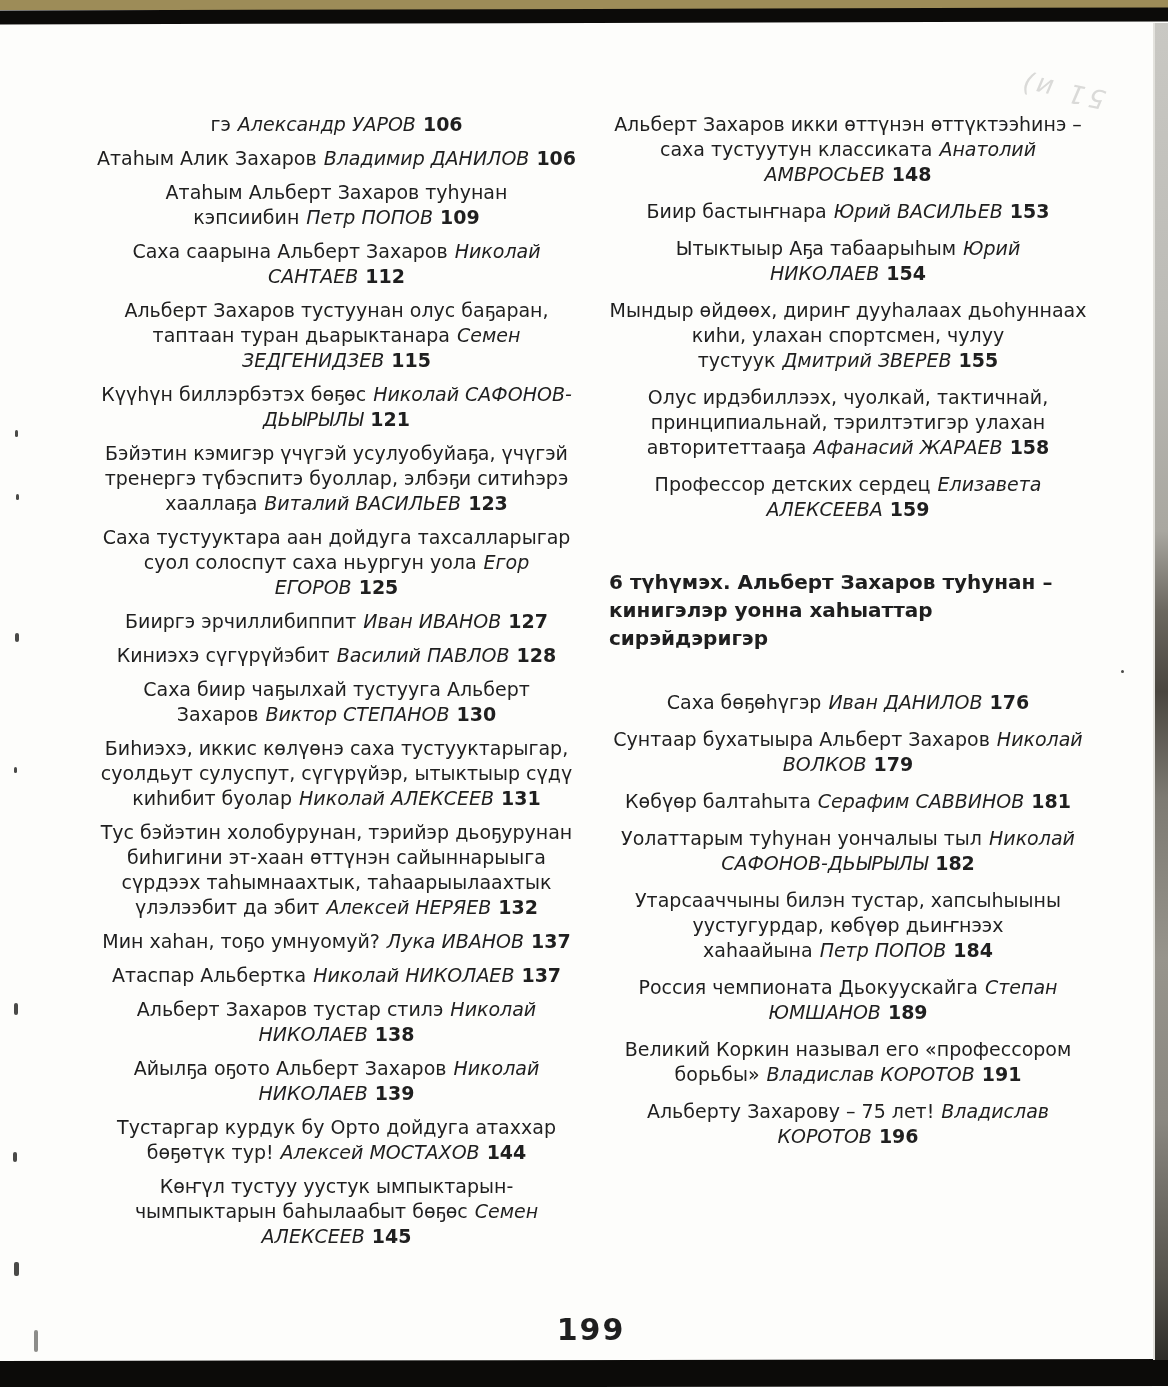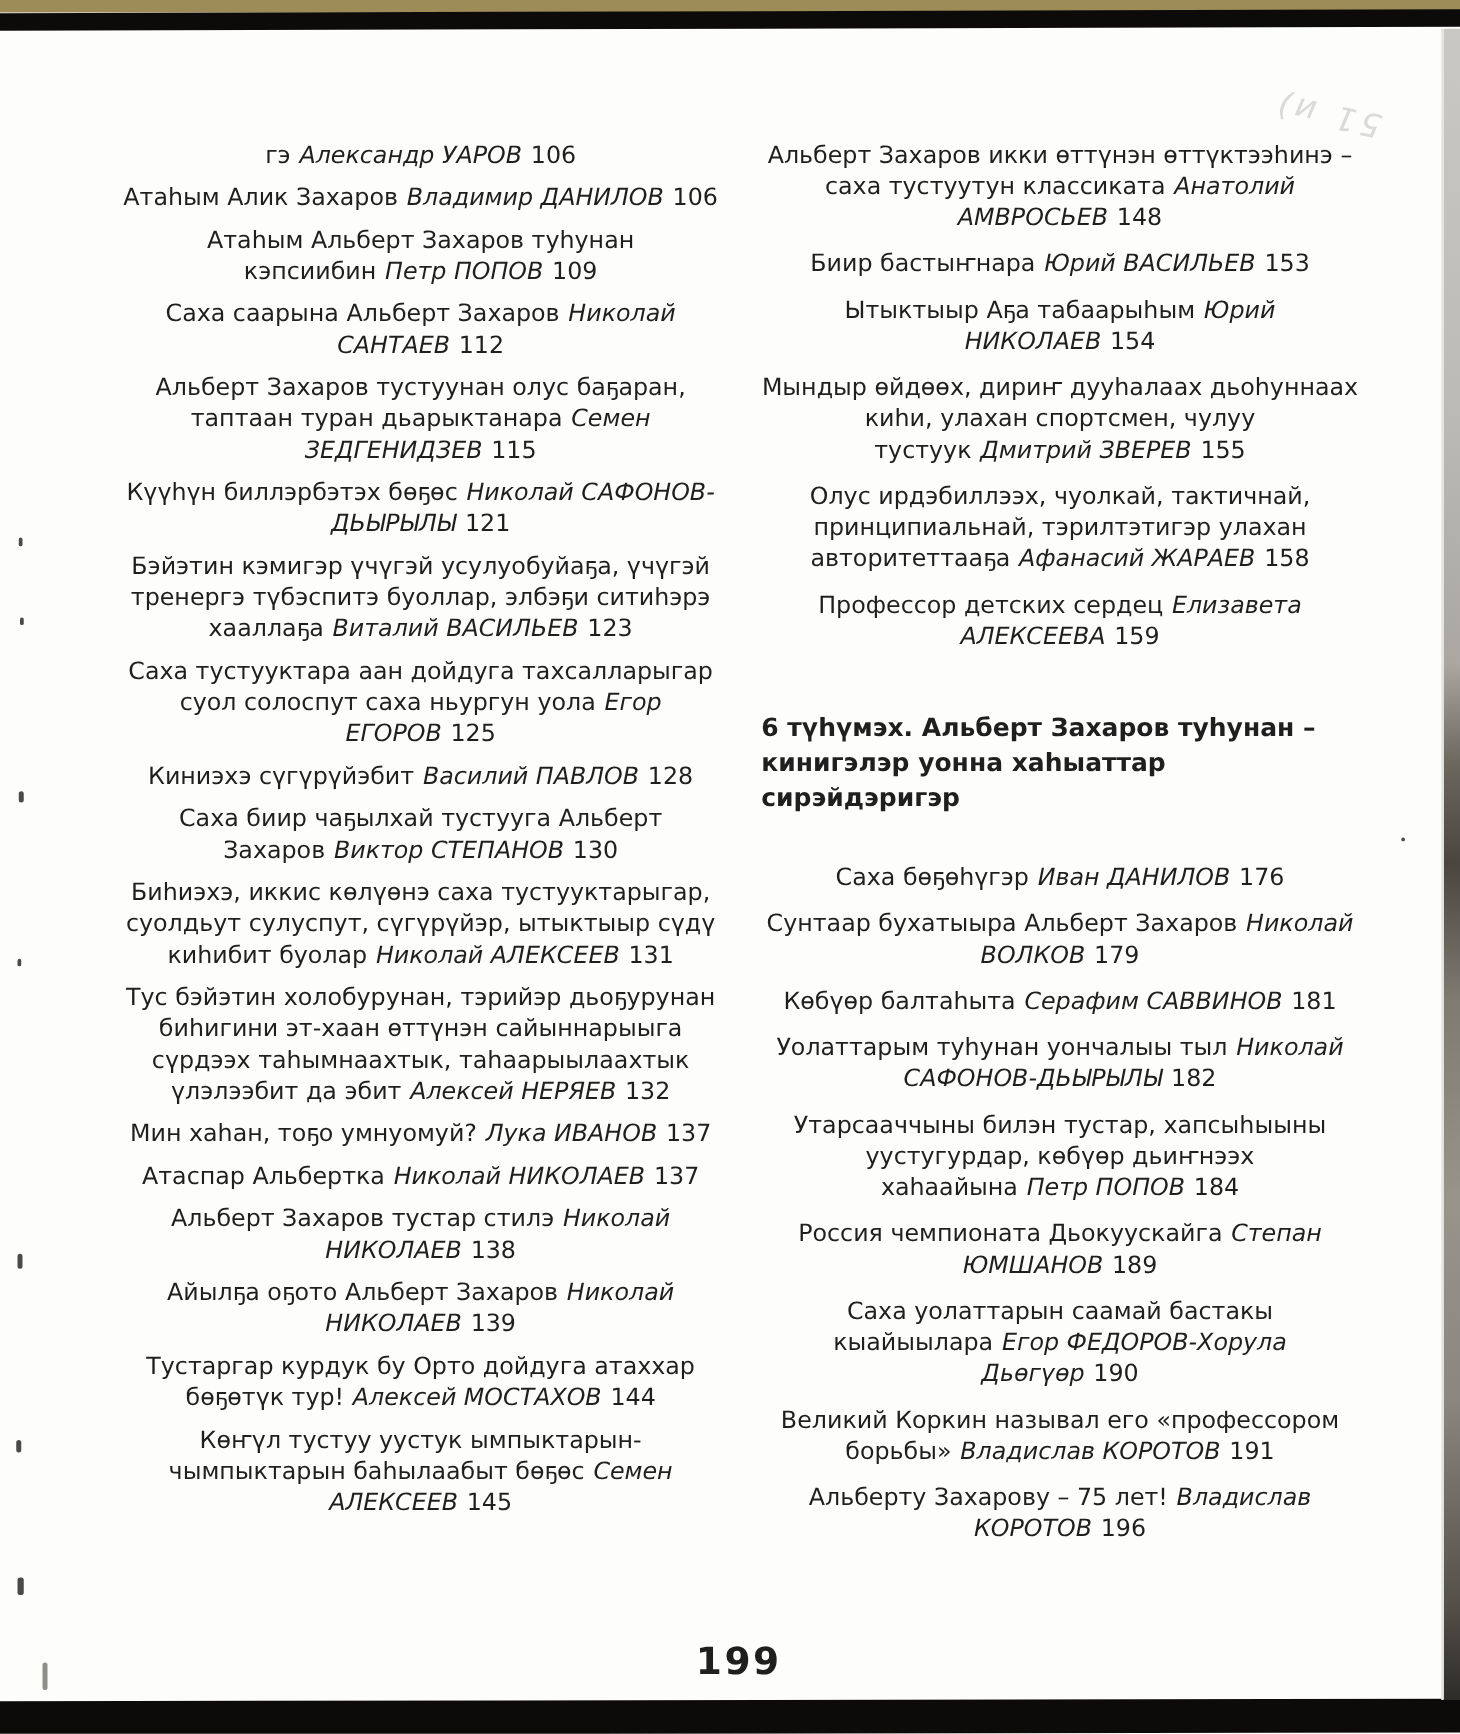--- a/index.html
+++ b/index.html
@@ -36,21 +36,21 @@
   .col{width:483px;}
   .col-right{width:478px;}
   .toc-entry{
     margin:0 0 9px 0;text-align:center;
     font-size:19px;line-height:25px;font-weight:400;
   }
   .col-right .toc-entry{margin-bottom:12px;}
   .tt{font-style:normal;}
   .ta{font-style:italic;margin-left:7px;}
   .ts{font-style:normal;}
-  .tp{font-weight:400;margin-left:7px;font-style:normal;}
+  .tp{font-weight:700;margin-left:7px;font-style:normal;}
   .section-heading{
     margin:46px 0 38px 0;text-align:left;
     font-size:20px;line-height:28px;font-weight:700;
   }
   .page-number{
     position:absolute;left:95px;top:1312px;width:992px;
     text-align:center;font-size:30px;font-weight:700;letter-spacing:2px;
   }
 </style>
 </head>
@@ -76,20 +76,21 @@
 <div class="content">
   <div class="col" id="left-col">
       <p class="toc-entry"><span class="tt">гэ</span><span class="ta">Александр УАРОВ</span><span class="tp">106</span></p>
       <p class="toc-entry"><span class="tt">Атаһым Алик Захаров</span><span class="ta">Владимир ДАНИЛОВ</span><span class="tp">106</span></p>
       <p class="toc-entry"><span class="tt">Атаһым Альберт Захаров туһунан кэпсиибин</span><span class="ta">Петр ПОПОВ</span><span class="tp">109</span></p>
       <p class="toc-entry"><span class="tt">Саха саарына Альберт Захаров</span><span class="ta">Николай САНТАЕВ</span><span class="tp">112</span></p>
       <p class="toc-entry"><span class="tt">Альберт Захаров тустуунан олус баҕаран, таптаан туран дьарыктанара</span><span class="ta">Семен ЗЕДГЕНИДЗЕВ</span><span class="tp">115</span></p>
       <p class="toc-entry"><span class="tt">Күүһүн биллэрбэтэх бөҕөс</span><span class="ta">Николай САФОНОВ-ДЬЫРЫЛЫ</span><span class="tp">121</span></p>
       <p class="toc-entry"><span class="tt">Бэйэтин кэмигэр үчүгэй усулуобуйаҕа, үчүгэй тренергэ түбэспитэ буоллар, элбэҕи ситиһэрэ хааллаҕа</span><span class="ta">Виталий ВАСИЛЬЕВ</span><span class="tp">123</span></p>
       <p class="toc-entry"><span class="tt">Саха тустууктара аан дойдуга тахсалларыгар суол солоспут саха ньургун уола</span><span class="ta">Егор ЕГОРОВ</span><span class="tp">125</span></p>
+      <p class="toc-entry"><span class="tt">Бииргэ эрчиллибиппит</span><span class="ta">Иван ИВАНОВ</span><span class="tp">127</span></p>
       <p class="toc-entry"><span class="tt">Киниэхэ сүгүрүйэбит</span><span class="ta">Василий ПАВЛОВ</span><span class="tp">128</span></p>
       <p class="toc-entry"><span class="tt">Саха биир чаҕылхай тустууга Альберт Захаров</span><span class="ta">Виктор СТЕПАНОВ</span><span class="tp">130</span></p>
       <p class="toc-entry"><span class="tt">Биһиэхэ, иккис көлүөнэ саха тустууктарыгар, суолдьут сулуспут, сүгүрүйэр, ытыктыыр сүдү киһибит буолар</span><span class="ta">Николай АЛЕКСЕЕВ</span><span class="tp">131</span></p>
       <p class="toc-entry"><span class="tt">Тус бэйэтин холобурунан, тэрийэр дьоҕурунан биһигини эт-хаан өттүнэн сайыннарыыга сүрдээх таһымнаахтык, таһаарыылаахтык үлэлээбит да эбит</span><span class="ta">Алексей НЕРЯЕВ</span><span class="tp">132</span></p>
       <p class="toc-entry"><span class="tt">Мин хаһан, тоҕо умнуомуй?</span><span class="ta">Лука ИВАНОВ</span><span class="tp">137</span></p>
       <p class="toc-entry"><span class="tt">Атаспар Альбертка</span><span class="ta">Николай НИКОЛАЕВ</span><span class="tp">137</span></p>
       <p class="toc-entry"><span class="tt">Альберт Захаров тустар стилэ</span><span class="ta">Николай НИКОЛАЕВ</span><span class="tp">138</span></p>
       <p class="toc-entry"><span class="tt">Айылҕа оҕото Альберт Захаров</span><span class="ta">Николай НИКОЛАЕВ</span><span class="tp">139</span></p>
       <p class="toc-entry"><span class="tt">Тустаргар курдук бу Орто дойдуга атаххар бөҕөтүк тур!</span><span class="ta">Алексей МОСТАХОВ</span><span class="tp">144</span></p>
       <p class="toc-entry"><span class="tt">Көҥүл тустуу уустук ымпыктарын-чымпыктарын баһылаабыт бөҕөс</span><span class="ta">Семен АЛЕКСЕЕВ</span><span class="tp">145</span></p>
@@ -104,20 +105,19 @@
         <p class="toc-entry"><span class="tt">Профессор детских сердец</span><span class="ta">Елизавета АЛЕКСЕЕВА</span><span class="tp">159</span></p>
       </div>
     <h2 class="section-heading">6 түһүмэх. Альберт Захаров туһунан – кинигэлэр уонна хаһыаттар сирэйдэригэр</h2>
     <div id="right-col-post">
         <p class="toc-entry"><span class="tt">Саха бөҕөһүгэр</span><span class="ta">Иван ДАНИЛОВ</span><span class="tp">176</span></p>
         <p class="toc-entry"><span class="tt">Сунтаар бухатыыра Альберт Захаров</span><span class="ta">Николай ВОЛКОВ</span><span class="tp">179</span></p>
         <p class="toc-entry"><span class="tt">Көбүөр балтаһыта</span><span class="ta">Серафим САВВИНОВ</span><span class="tp">181</span></p>
         <p class="toc-entry"><span class="tt">Уолаттарым туһунан уончалыы тыл</span><span class="ta">Николай САФОНОВ-ДЬЫРЫЛЫ</span><span class="tp">182</span></p>
         <p class="toc-entry"><span class="tt">Утарсааччыны билэн тустар, хапсыһыыны уустугурдар, көбүөр дьиҥнээх хаһаайына</span><span class="ta">Петр ПОПОВ</span><span class="tp">184</span></p>
         <p class="toc-entry"><span class="tt">Россия чемпионата Дьокуускайга</span><span class="ta">Степан ЮМШАНОВ</span><span class="tp">189</span></p>
-        <p class="toc-entry"><span class="tt">Саха уолаттарын саамай бастакы кыайыылара</span><span class="ta">Егор ФЕДОРОВ-Хорула Дьөгүөр</span><span class="tp">190</span></p>
         <p class="toc-entry"><span class="tt">Великий Коркин называл его «профессором борьбы»</span><span class="ta">Владислав КОРОТОВ</span><span class="tp">191</span></p>
         <p class="toc-entry"><span class="tt">Альберту Захарову – 75 лет!</span><span class="ta">Владислав КОРОТОВ</span><span class="tp">196</span></p>
       </div>
   </div>
 </div>
 
 <div class="page-number">199</div>
 
 </body></html>

